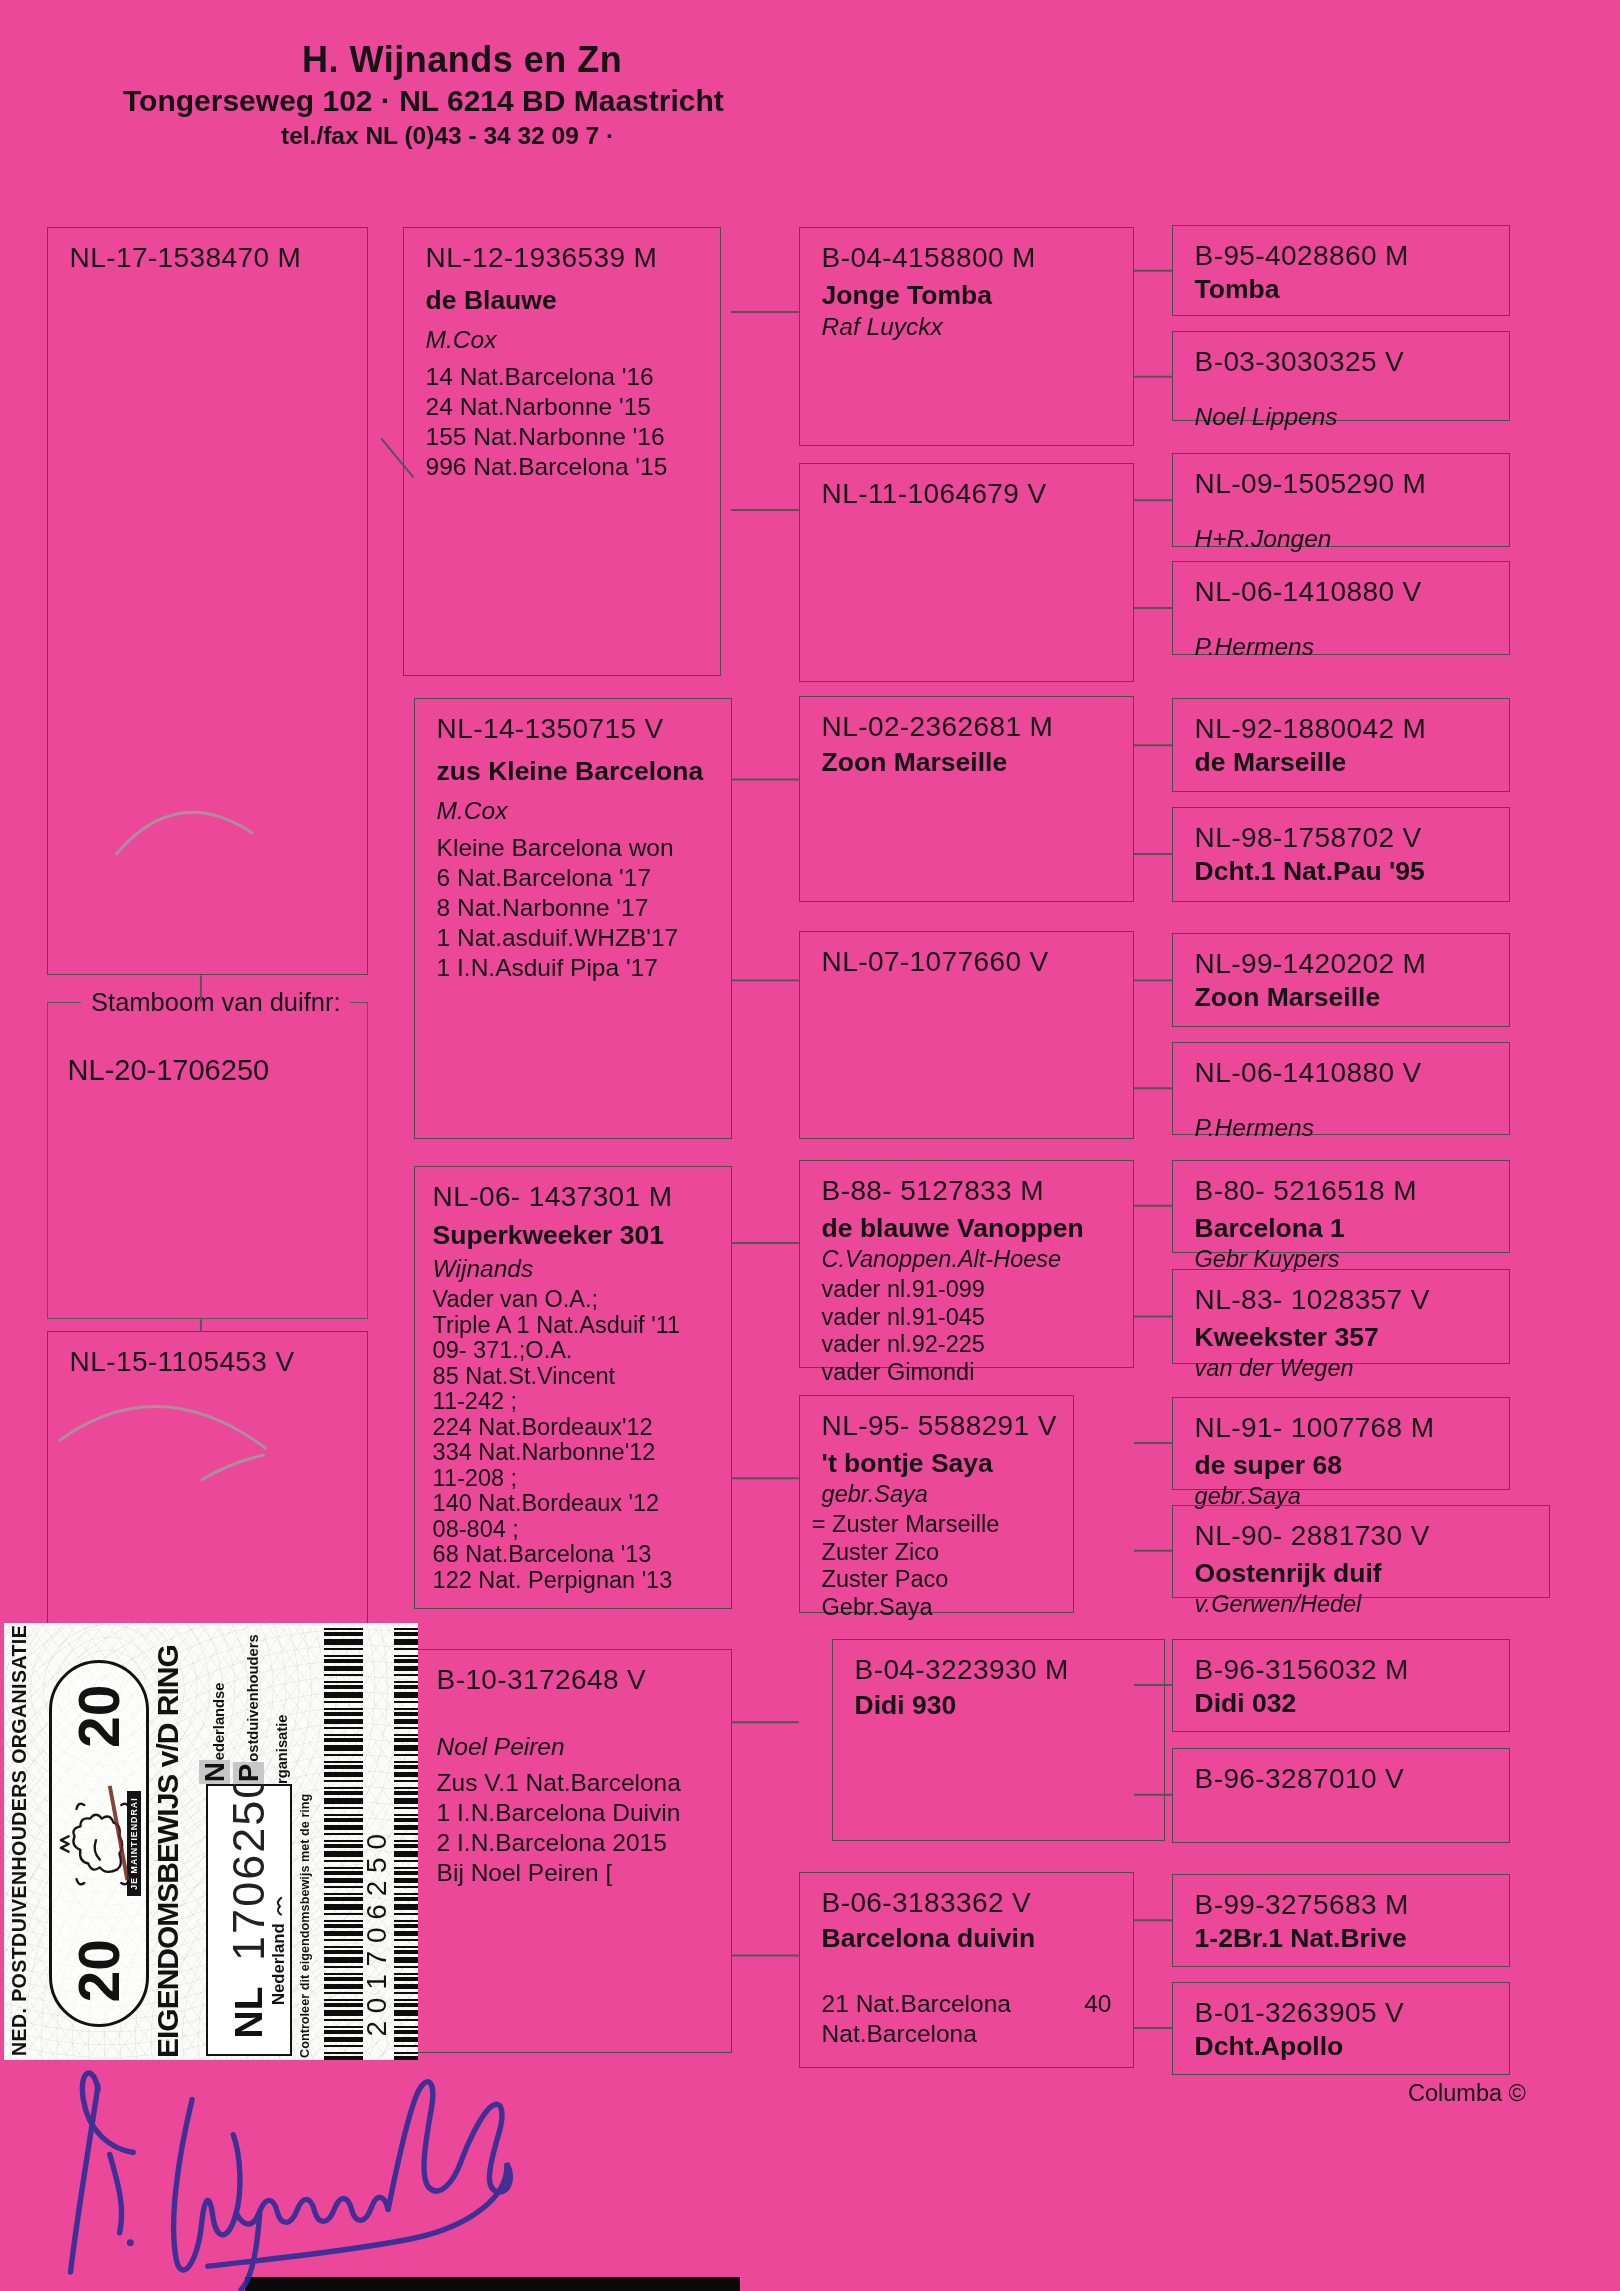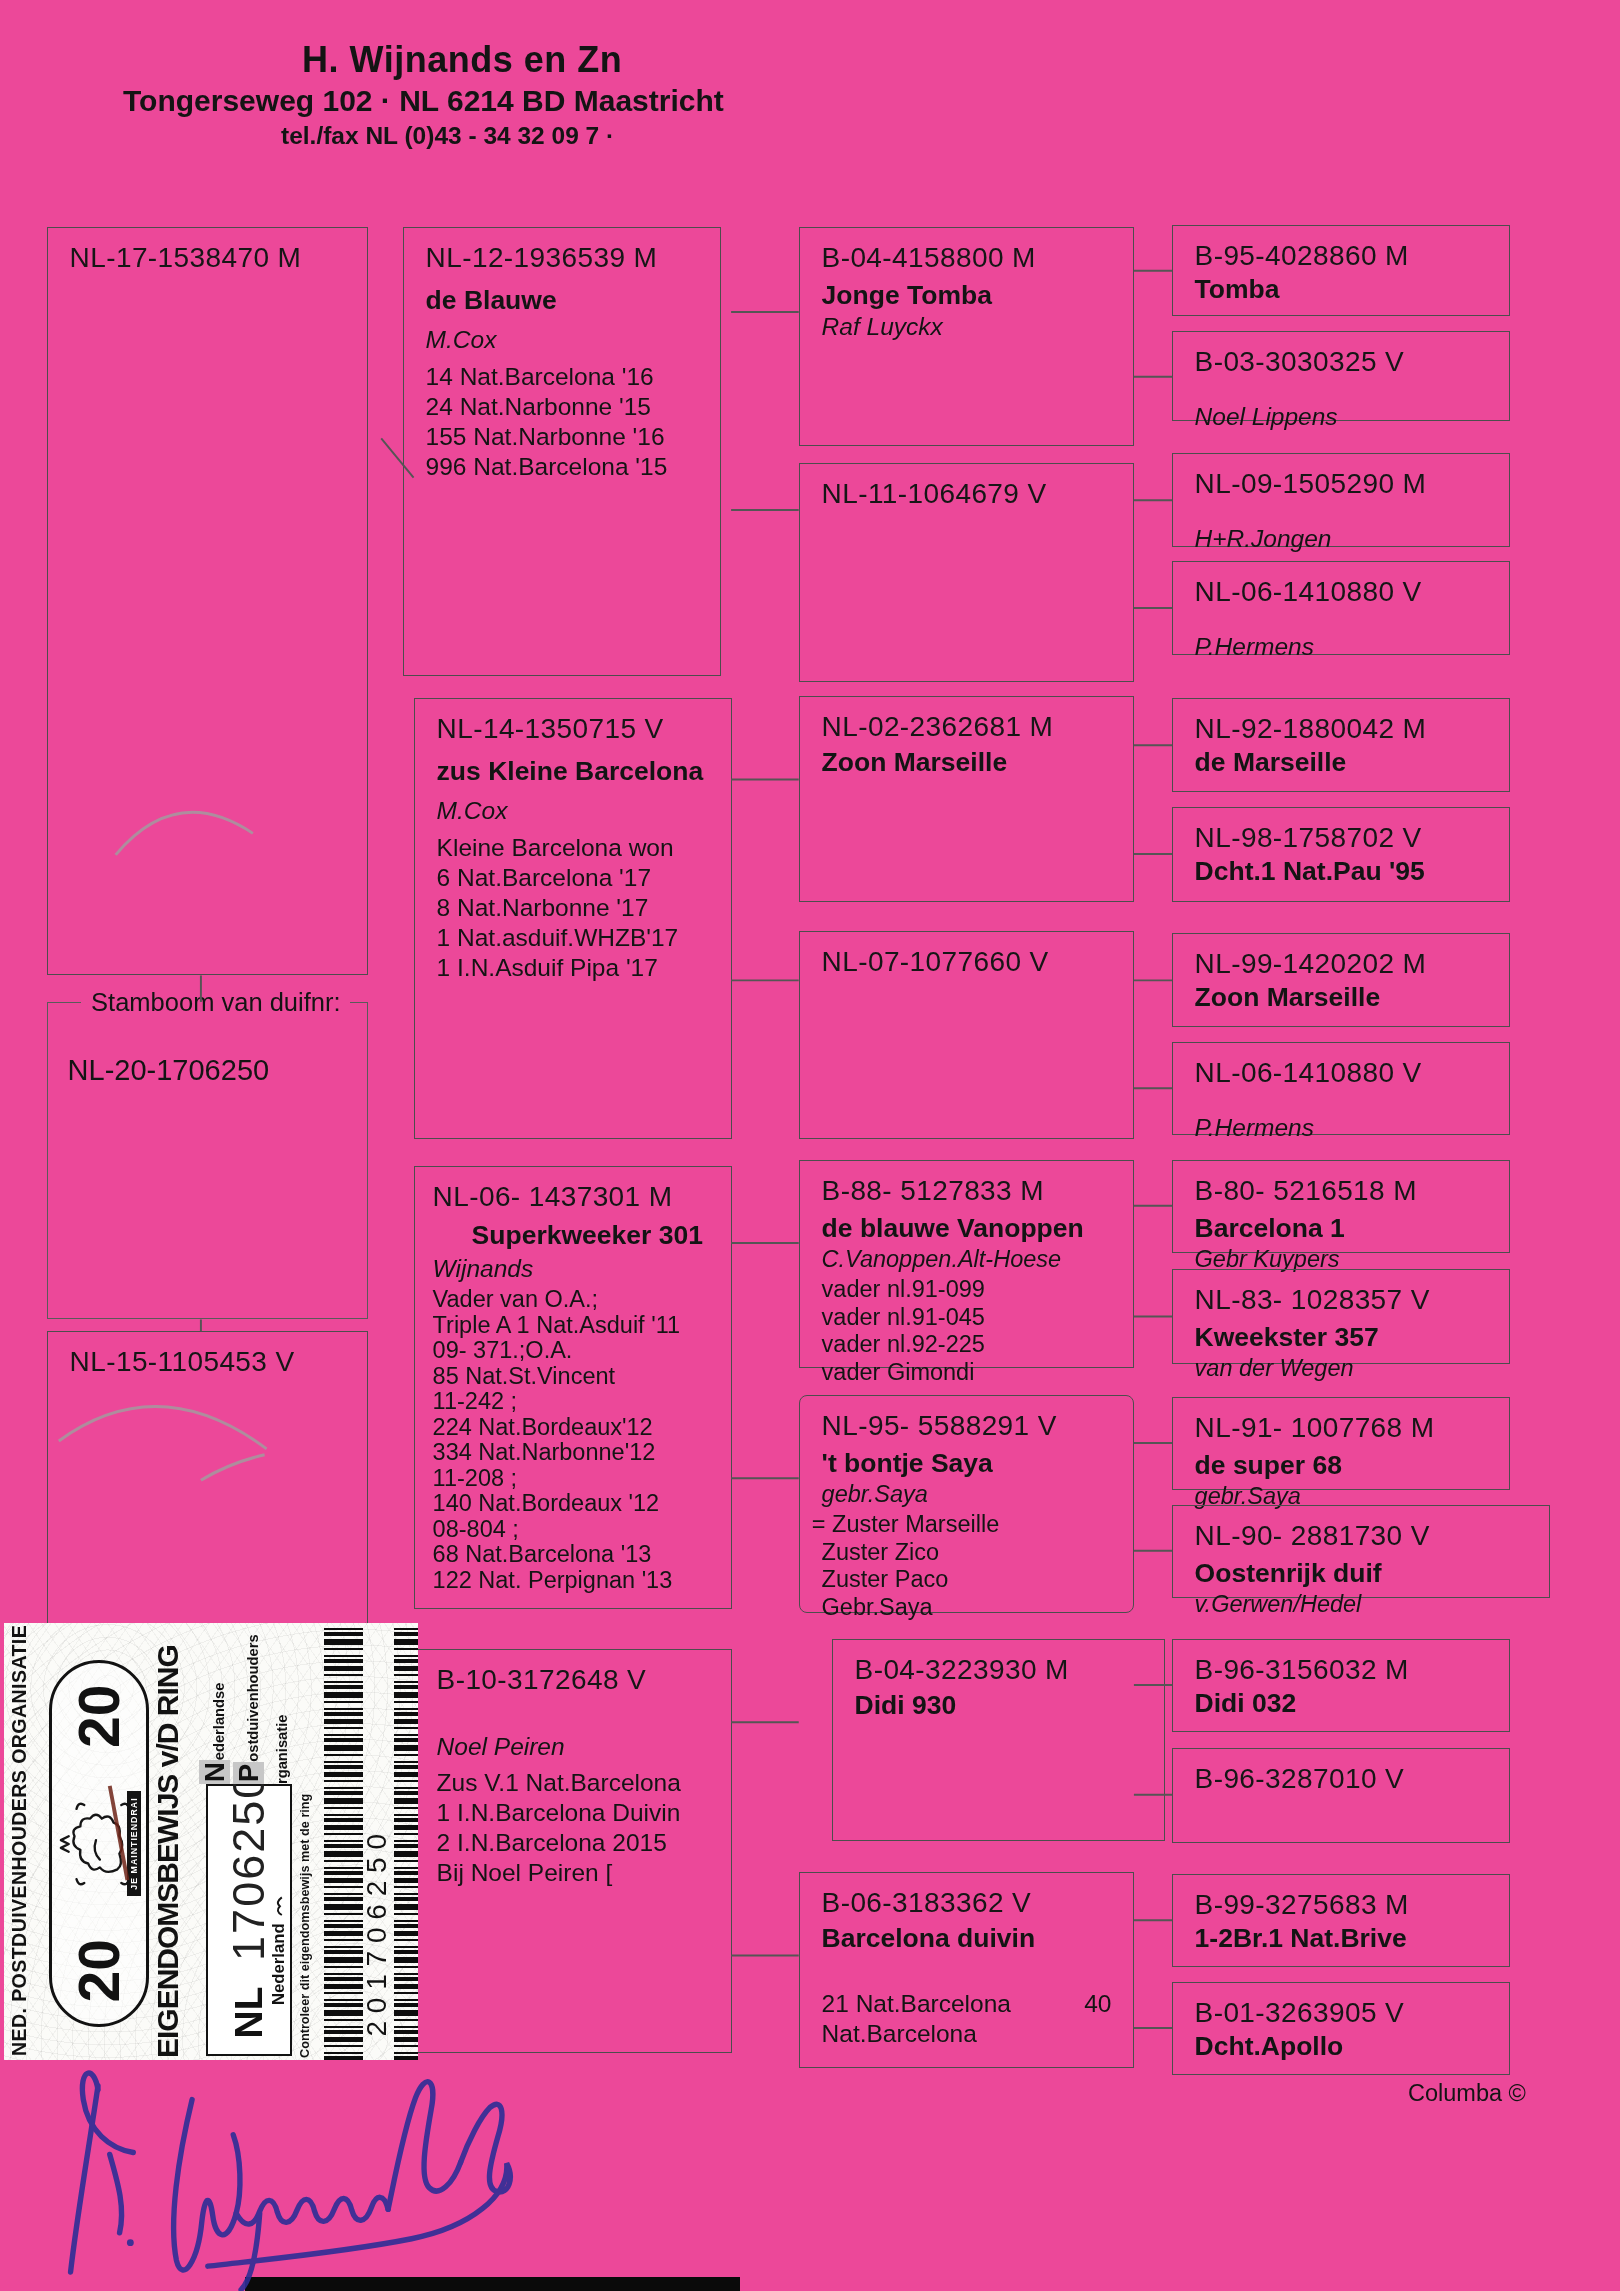--- a/index.html
+++ b/index.html
@@ -15,21 +15,21 @@
   .ring{font-size:28px;letter-spacing:0.4px;color:#161616;white-space:nowrap;}
   .bname{font-size:26.5px;font-weight:bold;margin-top:11.8px;white-space:nowrap;}
   .breeder{font-size:24.5px;font-style:italic;margin-top:9.8px;white-space:nowrap;}
   .push .breeder{margin-top:25.5px;}
   .pushbig .breeder{margin-top:37px;}
   .lines{font-size:24.5px;line-height:30px;margin-top:7.8px;}
   .ln{white-space:nowrap;}
   .dense .bname{margin-top:5.9px;}
   .dense .breeder{margin-top:2px;font-size:23.5px;}
   .dense .lines{font-size:23.5px;line-height:27.4px;margin-top:3.9px;}
-  .dense2 .bname{margin-top:7.8px;margin-left:39px;}
+  .dense2 .bname{margin-top:7.8px;}
   .dense2 .breeder{margin-top:3.9px;}
   .dense2 .lines{font-size:23.5px;line-height:25.5px;margin-top:3.9px;}
   .gaplines .lines{margin-top:35px;}
   .row56{display:flex;justify-content:space-between;padding-right:11.8px;}
   
   .subject-fs{position:absolute;left:47px;top:988px;width:321px;height:331px;box-sizing:border-box;
               border:1px solid #5a5a5a;margin:0;padding:0 0 0 19.6px;}
   .subject-fs legend{font-size:25.5px;padding:0 9.8px;margin-left:13.7px;}
   .subject-ring{font-size:29px;margin-top:37px;}
   
@@ -176,21 +176,21 @@
     <div class="bname">de blauwe Vanoppen</div>
     <div class="breeder">C.Vanoppen.Alt-Hoese</div>
     <div class="lines">
       <div class="ln">vader nl.91-099</div>
       <div class="ln">vader nl.91-045</div>
       <div class="ln">vader nl.92-225</div>
       <div class="ln">vader Gimondi</div>
     </div>
   </div>
 
-  <div class="pbox dense" style="left:799px;top:1395px;width:335px;height:218px;border-radius:8px;">
+  <div class="pbox dense" style="left:799px;top:1395px;width:275px;height:218px;">
     <div class="ring">NL-95- 5588291 V</div>
     <div class="bname">'t bontje Saya</div>
     <div class="breeder">gebr.Saya</div>
     <div class="lines">
       <div class="ln" style="margin-left:-9.8px;">= Zuster Marseille</div>
       <div class="ln">Zuster Zico</div>
       <div class="ln">Zuster Paco</div>
       <div class="ln">Gebr.Saya</div>
     </div>
   </div>

